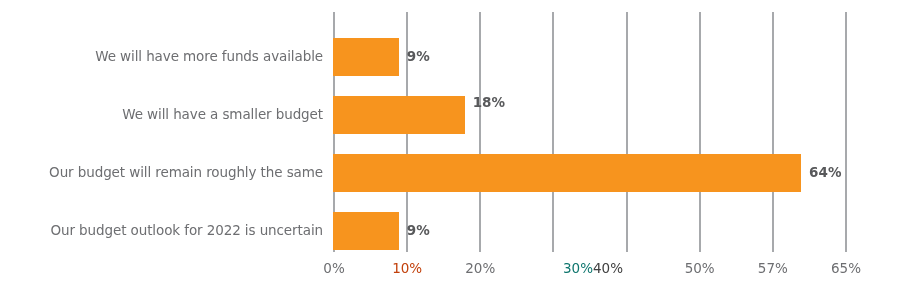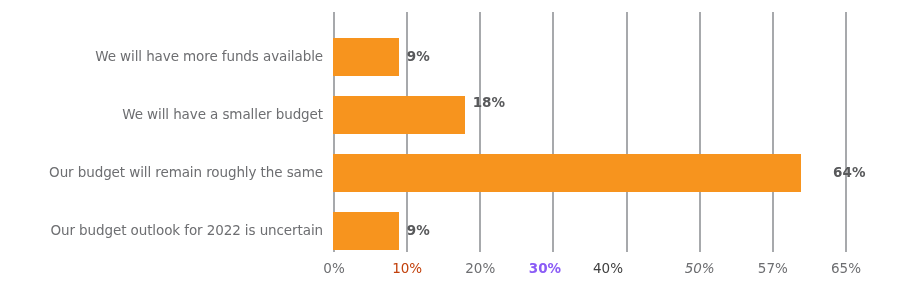--- a/index.html
+++ b/index.html
@@ -97,26 +97,26 @@
     <div class="gridline" style="left: 438.857px; background: rgb(167, 169, 172);"></div>
     <div class="gridline" style="left: 512px; background: rgb(167, 169, 172);"></div>
 
     <div class="bar" style="top: 26px; left: 0px; width: 65.8286px; background: rgb(247, 148, 30);"></div>
     <div class="bar" style="top: 84px; left: 0px; width: 131.657px; background: rgb(247, 148, 30);"></div>
     <div class="bar" style="top: 142px; left: 0px; width: 468.114px; background: rgb(247, 148, 30);"></div>
     <div class="bar" style="top: 200px; left: 0px; width: 65.8286px; background: rgb(247, 148, 30);"></div>
 
     <div class="bar-value" style="top: 38px; left: 73.8286px; color: rgb(88, 89, 91);">9%</div>
     <div class="bar-value" style="top: 84px; left: 139.657px; color: rgb(88, 89, 91);">18%</div>
-    <div class="bar-value" style="top: 154px; left: 476.114px; color: rgb(88, 89, 91); margin-left: 24px;">64%</div>
+    <div class="bar-value" style="top: 154px; left: 476.114px; color: rgb(88, 89, 91);">64%</div>
     <div class="bar-value" style="top: 212px; left: 73.8286px; color: rgb(88, 89, 91);">9%</div>
   </div>
 
   <div class="tick-label" style="left: 334px; color: rgb(109, 110, 113);">0%</div>
   <div class="tick-label" style="left: 407.143px; color: #c2410c;">10%</div>
   <div class="tick-label" style="left: 480.286px; color: rgb(109, 110, 113);">20%</div>
-  <div class="tick-label" style="left: 545px; color: #8b5cf6; font-weight: bold;">30%</div>
+  <div class="tick-label" style="left: 578px; color: #0f766e;">30%</div>
   <div class="tick-label" style="left: 608px; color: #404040;">40%</div>
-  <div class="tick-label" style="left: 699.714px; color: rgb(109, 110, 113); font-style: italic;">50%</div>
+  <div class="tick-label" style="left: 699.714px; color: rgb(109, 110, 113);">50%</div>
   <div class="tick-label" style="left: 772.857px; color: rgb(109, 110, 113);">57%</div>
   <div class="tick-label" style="left: 846px; color: rgb(109, 110, 113);">65%</div>
 
 </div>
 
 </body></html>

